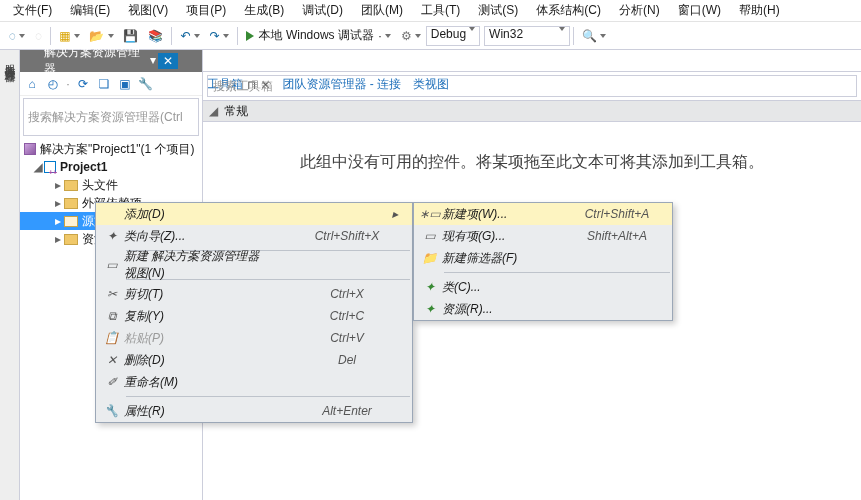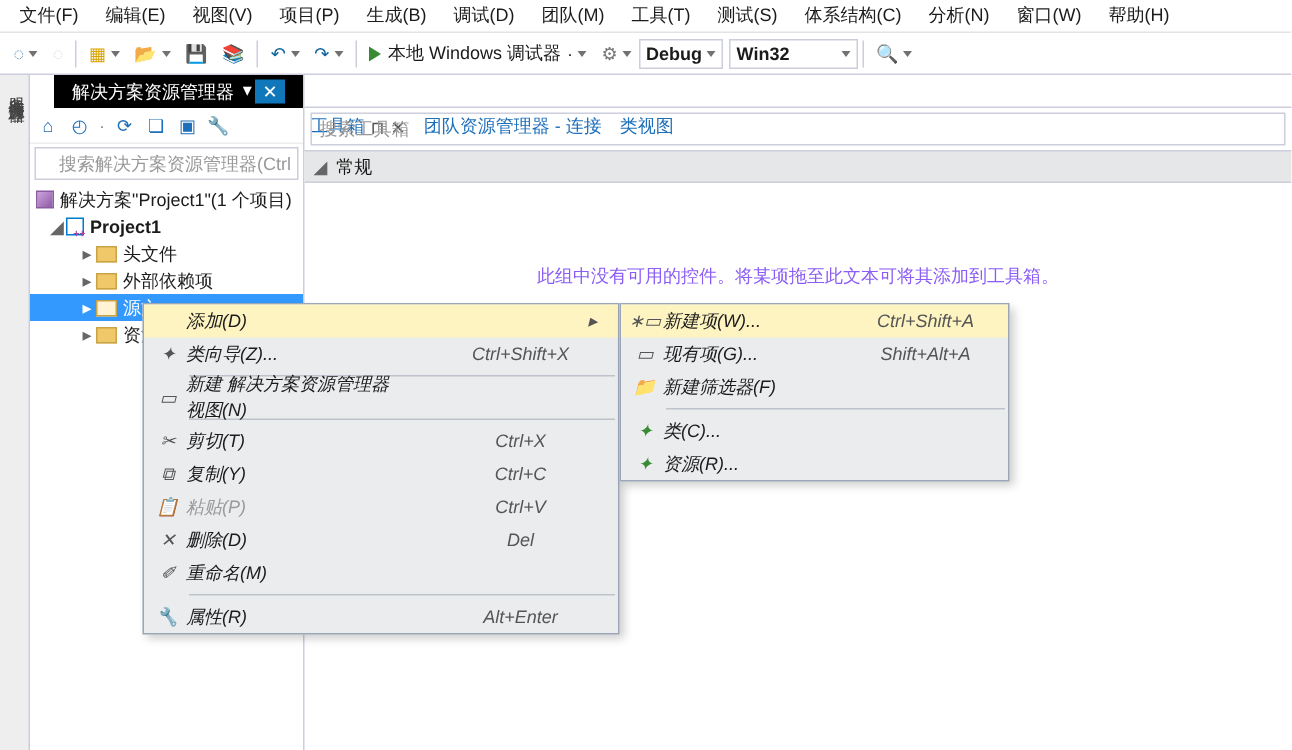--- a/index.html
+++ b/index.html
@@ -5,45 +5,45 @@
   * { box-sizing: border-box; margin:0; padding:0; font-family: "Microsoft YaHei", "Segoe UI", sans-serif; }
   body { width:861px; height:500px; background:#fff; font-size:12px; color:#1b1b1b; position:relative; overflow:hidden; }
   .menubar { display:flex; gap:0; padding:2px 4px; background:#fff; border-bottom:1px solid #e3e3e3; height:22px; align-items:center;}
   .menubar span { padding:2px 9px; cursor:default;}
   .toolbar { display:flex; align-items:center; height:28px; padding:0 4px; background:#fff; border-bottom:1px solid #cccedb;}
   .tb-btn { display:flex; align-items:center; padding:2px 4px; margin:0 1px; height:22px;}
   .tb-sep { width:1px; height:18px; background:#cccedb; margin:0 3px;}
   .drop-arrow { width:0;height:0;border-left:3px solid transparent;border-right:3px solid transparent;border-top:4px solid #717171; margin-left:3px;}
   .icon { display:inline-flex; align-items:center; justify-content:center;}
   .play { width:0;height:0;border-left:8px solid #388a34;border-top:5px solid transparent;border-bottom:5px solid transparent;}
-  .combo { border:1px solid #cccedb; height:20px; padding:0 4px; display:flex; align-items:center; min-width:52px; justify-content:space-between;font-weight:bold;}
+  .combo { border:1px solid #cccedb; height:20px; padding:0 4px; display:flex; min-width:52px; justify-content:space-between;}
   .main { display:flex; height:450px;}
   .leftedge { width:20px; background:#eee; border-right:1px solid #cccedb; writing-mode:vertical-rl; text-orientation:upright; font-size:11px; padding-top:6px; color:#444; display:flex; justify-content:flex-start; align-items:center; letter-spacing:1px;}
   .panel { width:183px; border-right:1px solid #cccedb; display:flex; flex-direction:column;}
-  .panel-title { background:#000000; color:#fff; display:flex; align-items:center; height:22px; padding:0 12px; font-size:12px; justify-content:space-between;margin-left:16px;}
+  .panel-title { background:#737373; color:#fff; display:flex; align-items:center; height:22px; padding:0 24px; font-size:12px; justify-content:space-between;}
   .panel-title .x { background:#1177bb; padding:1px 5px;}
   .panel-tb { display:flex; align-items:center; height:24px; padding:2px 4px; gap:5px; border-bottom:1px solid #eee;}
   .panel-tb .i { width:16px; height:16px; display:flex; align-items:center; justify-content:center; color:#1e6fba;}
-  .searchbox { width:100%; border:1px solid #cccedb; height:22px; padding:0 4px; color:#999; display:flex; align-items:center;justify-content:flex-end;}
+  .searchbox { width:100%; border:1px solid #cccedb; height:38px; padding:0 4px; color:#999; display:flex; align-items:center;}
   .tree { padding:2px 0; font-size:12px; flex:1;}
   .tree-row { display:flex; align-items:center; height:18px; padding-left:4px; white-space:nowrap;}
   .tw { width:12px; text-align:center; color:#666;}
   .sel { background:#3399ff; color:#fff;}
   .folder { width:14px; height:11px; background:#f0c869; border:1px solid #c9a447; margin-right:4px;}
   .folder.o { background:#fff3d6;}
   .sol-icon { width:12px;height:12px; margin-right:4px; display:inline-block; background:linear-gradient(135deg,#cda4de,#8c5aa3); border:1px solid #8c5aa3;}
   .proj-icon { width:12px;height:12px; margin-right:4px; display:inline-block; background:#fff; border:1px solid #007acc; position:relative;}
   .proj-icon:after{content:"++"; font-size:7px; position:absolute; right:-2px; bottom:-4px; color:#a349a4; font-weight:bold;}
   .content { flex:1; display:flex; flex-direction:column;}
   .tabbar { display:flex; align-items:center; height:22px; border-bottom:1px solid #cccedb; padding-left:4px; gap:12px; font-size:12px; color:#1e6fba;}
   .tabbar .tab { display:flex; align-items:center; gap:4px;margin-top:48px;}
   .tabbar .pin { color:#555;}
   .tool-search { margin:3px 4px; border:1px solid #cccedb; height:22px; display:flex; align-items:center; padding:0 5px; color:#999;}
   .section-head { background:#e6e7e8; height:22px; display:flex; align-items:center; padding:0 6px; border-top:1px solid #cccedb; border-bottom:1px solid #cccedb;}
-  .empty { padding:20px 30px; color:#8b5cf6; font-size:12px;margin-top:24px;}
+  .empty { padding:20px 30px; color:#404040; font-size:16px;}
   
   .ctx { position:absolute; background:#eaecee; border:1px solid #9ba7b7; box-shadow:3px 3px 6px rgba(0,0,0,.2); font-size:12px;font-style:italic;}
   .ctx .row { display:flex; align-items:center; height:22px; padding:0 10px 0 4px;}
   .ctx .ico { width:24px; display:flex; justify-content:center; color:#555;}
   .ctx .lbl { flex:1; padding-right:40px;}
   .ctx .sc { color:#555; width:90px; text-align:center;}
   .ctx .arr { width:10px; color:#555;}
   .ctx .sep { height:1px; background:#bec3cb; margin:3px 2px 3px 30px;}
   .ctx .disabled { color:#9a9a9a;}
   .ctx .row.hl { background:#fdf4c1;}

